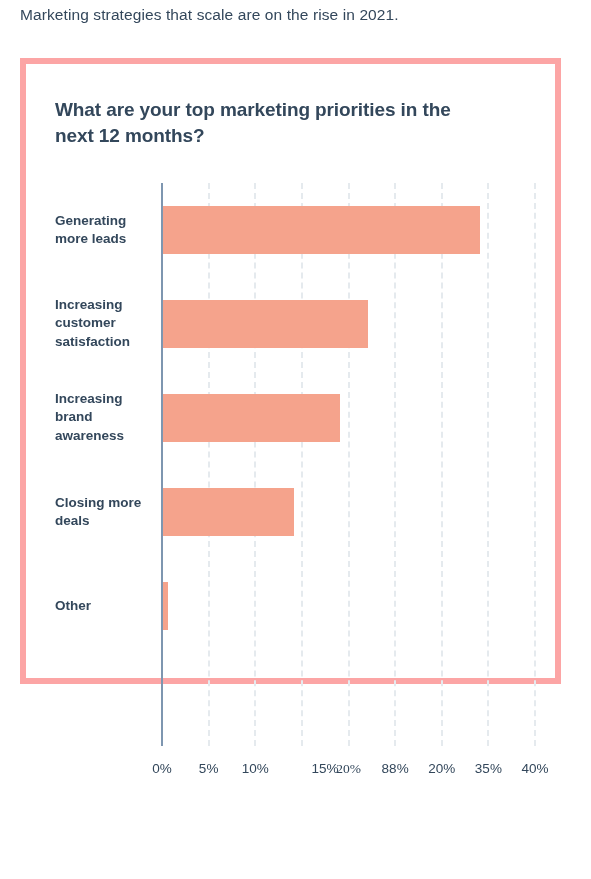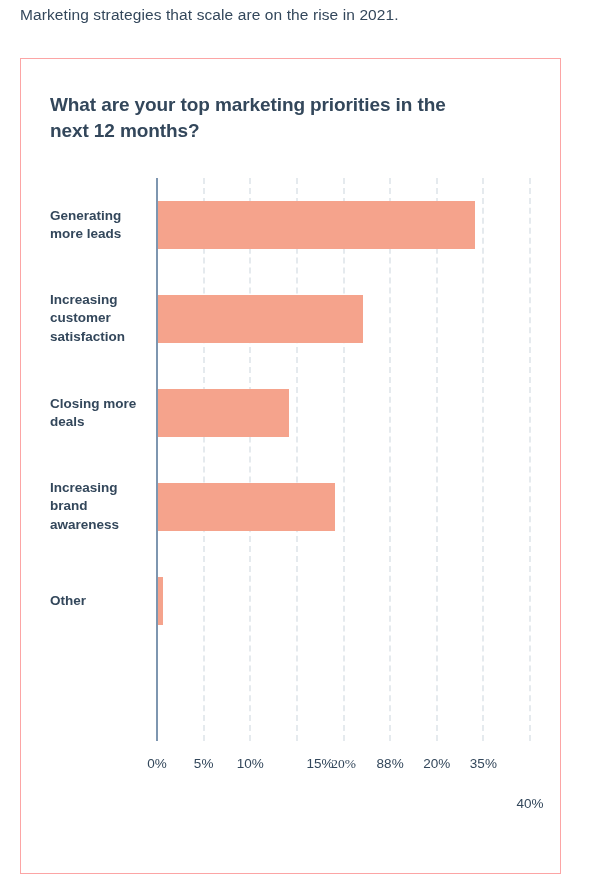--- a/index.html
+++ b/index.html
@@ -23,22 +23,22 @@
     letter-spacing: 0.1px;
     white-space: nowrap;
   }
 
   
   .chart-card {
     position: absolute;
     left: 20px;
     top: 58px;
     width: 541px;
-    height: 816px;
-    border: 1px solid #fca5a5;
+    height: 626px;
+    border: 6px solid #fca5a5;
     background: #ffffff;
   }
 
   .chart-title {
     position: absolute;
     left: 29px;
     top: 33px;
     width: 400px;
     font-size: 19px;
     font-weight: bold;
@@ -159,45 +159,45 @@
             <div class="bar" title="34%" style="width: 317.05px; background: rgb(245, 163, 140);"></div>
           </div>
         </div>
         <div class="row">
           <div class="row-label">Increasing customer satisfaction</div>
           <div class="bar-track">
             <div class="bar" title="22%" style="width: 205.15px; background: rgb(245, 163, 140);"></div>
           </div>
         </div>
         <div class="row">
+          <div class="row-label">Increasing brand awareness</div>
+          <div class="bar-track">
+            <div class="bar" title="19%" style="width: 177.175px; background: rgb(245, 163, 140);"></div>
+          </div>
+        </div>
+        <div class="row">
           <div class="row-label">Closing more deals</div>
           <div class="bar-track">
             <div class="bar" title="14%" style="width: 130.55px; background: rgb(245, 163, 140);"></div>
-          </div>
-        </div>
-        <div class="row">
-          <div class="row-label">Increasing brand awareness</div>
-          <div class="bar-track">
-            <div class="bar" title="19%" style="width: 177.175px; background: rgb(245, 163, 140);"></div>
           </div>
         </div>
         <div class="row">
           <div class="row-label">Other</div>
           <div class="bar-track">
             <div class="bar" title="0.5%" style="width: 4.6625px; background: rgb(245, 163, 140);"></div>
           </div>
         </div>
       </div>
 
     <div class="ticks" id="ticks">
         <div class="tick" style="left: 136px;">0%</div>
         <div class="tick" style="left: 182.625px;">5%</div>
         <div class="tick" style="left: 229.25px;">10%</div>
         <div class="tick" style="left: 283px; margin-left: 16px;">15%</div>
         <div class="tick" style="left: 322.5px; font-family: Liberation Serif, serif;">20%</div>
         <div class="tick" style="left: 369.125px;">88%</div>
         <div class="tick" style="left: 415.75px;">20%</div>
         <div class="tick" style="left: 462.375px;">35%</div>
-        <div class="tick" style="left: 509px; margin-top: 40px;">40%</div>
+        <div class="tick" style="left: 509px;">40%</div>
       </div>
 
   </div>
 </div>
 
 </body></html>

